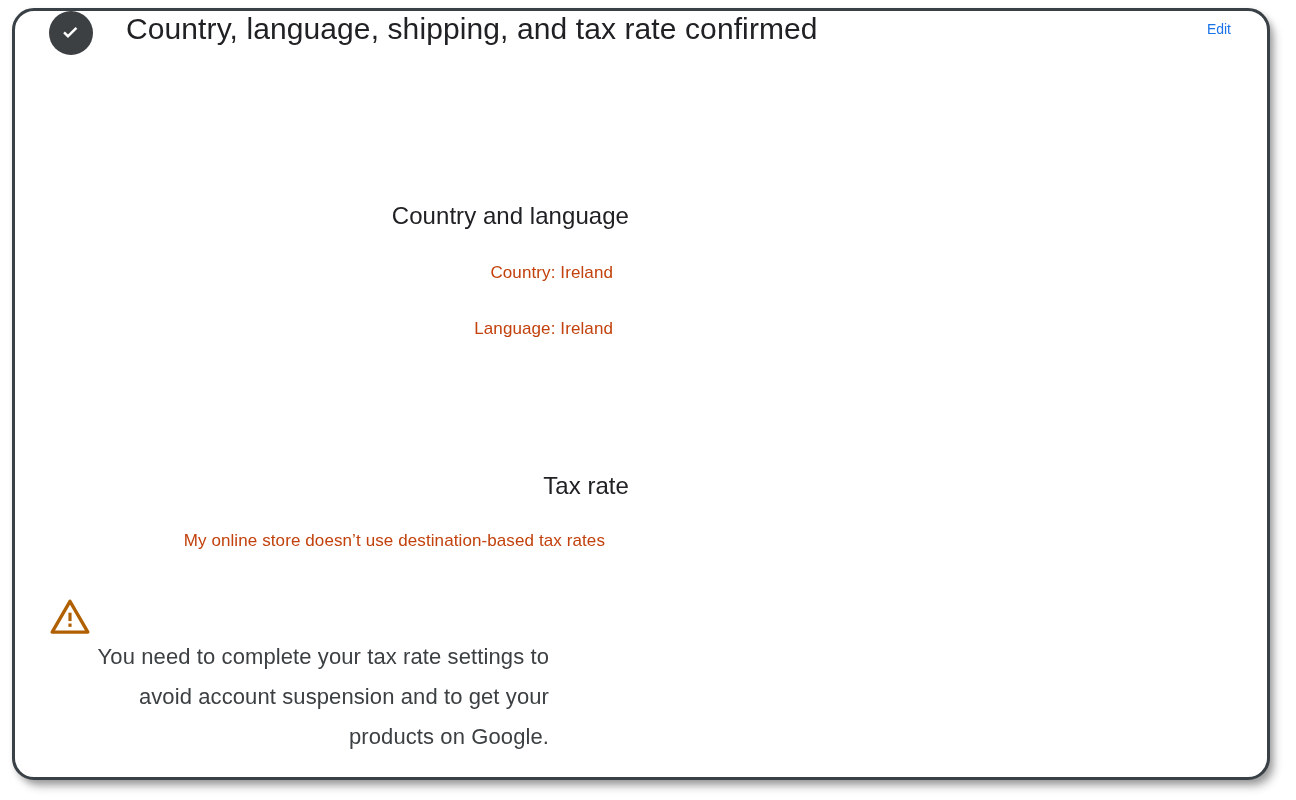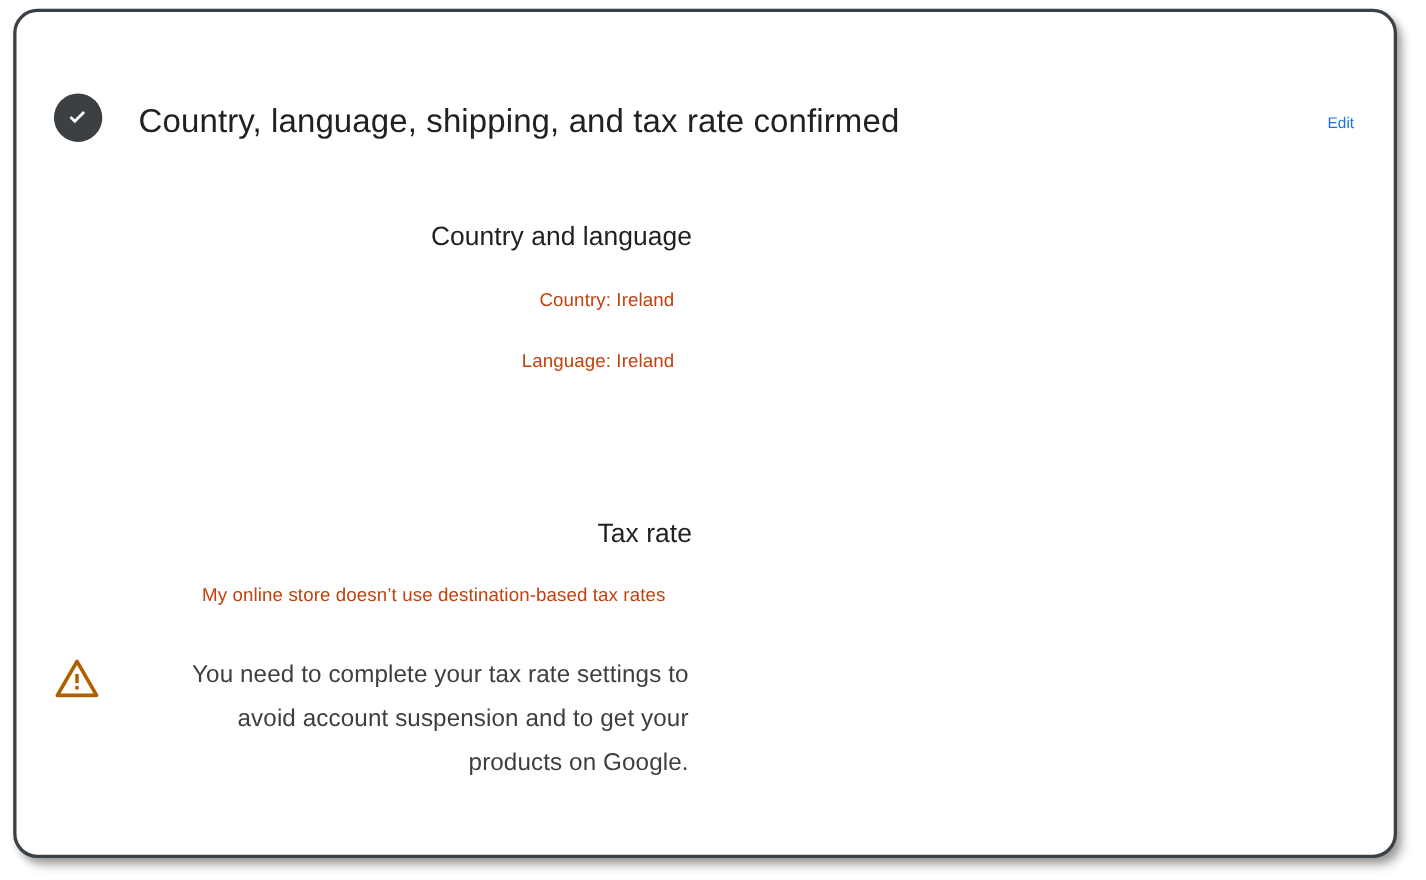--- a/index.html
+++ b/index.html
@@ -38,21 +38,21 @@
   }
 
   
   .header {
     position: absolute;
     left: 0;
     top: 0;
     right: 0;
     height: 118px;
     display: flex;
-    align-items: flex-end;
+    align-items: flex-start;
     padding: 0 34px 0 34px;
     box-sizing: border-box;
   }
   .check-badge {
     flex: 0 0 auto;
     width: 44px;
     height: 44px;
     border-radius: 50%;
     background: #3c4043;
     display: flex;
@@ -133,20 +133,21 @@
     max-width: 540px;
   }
 
   .block-gap { height: 106px; }
 
   
   .warning {
     display: flex;
     align-items: flex-start;
     margin-top: 32px;
+    flex-direction: column;
   }
   .warning-icon {
     flex: 0 0 auto;
     width: 42px;
     height: 42px;
     margin-right: 35px;
     margin-top: 2px;
   }
   .warning-icon svg { display: block; }
   .warning-text {

